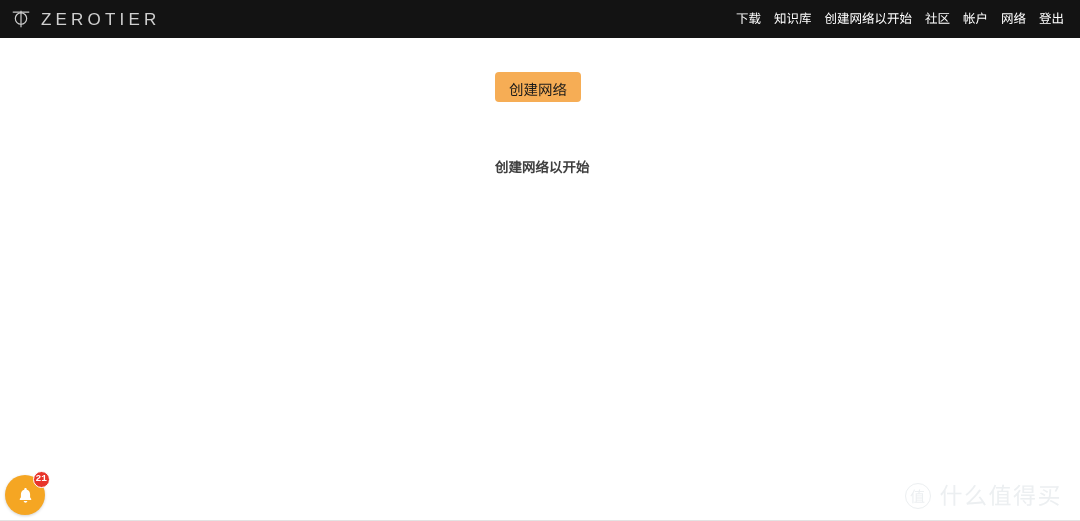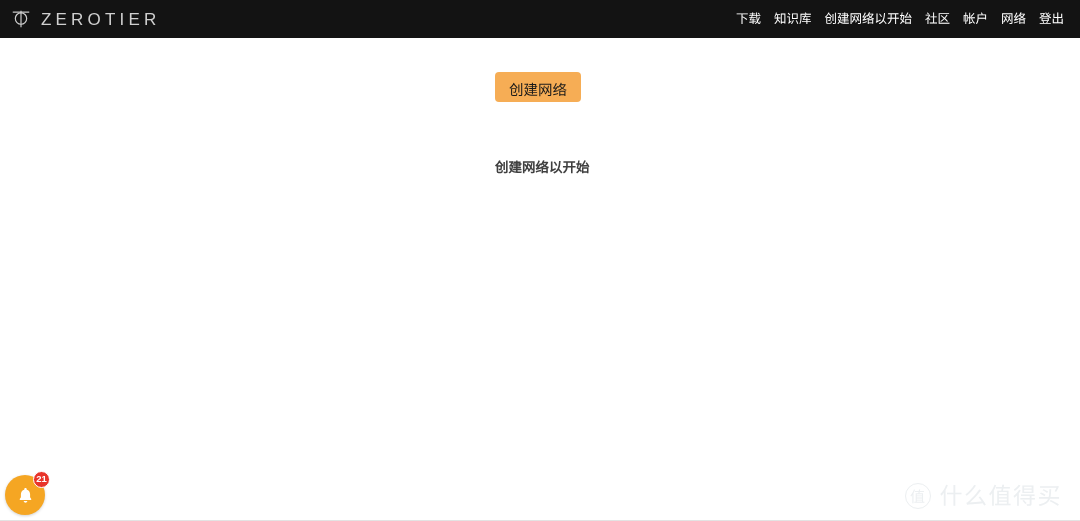--- a/index.html
+++ b/index.html
@@ -138,20 +138,21 @@
     height: 17px;
     border-radius: 9px;
     background: #e8342a;
     border: 1.5px solid #ffffff;
     color: #ffffff;
     font-size: 9.5px;
     font-weight: bold;
     line-height: 14px;
     text-align: center;
     padding: 0 2px;
+    font-family: Liberation Mono, monospace;
   }
 
   
   .watermark {
     position: absolute;
     right: 18px;
     bottom: 12px;
     display: flex;
     align-items: center;
     gap: 9px;

